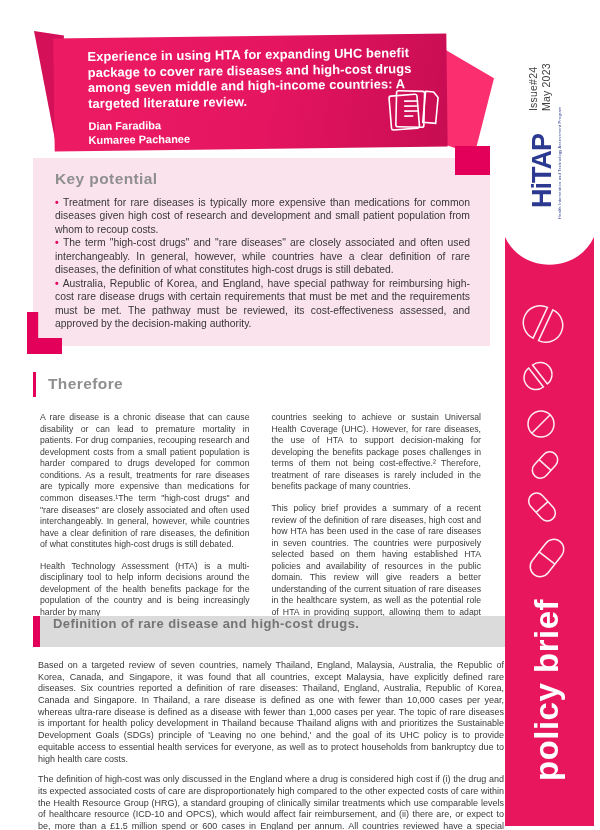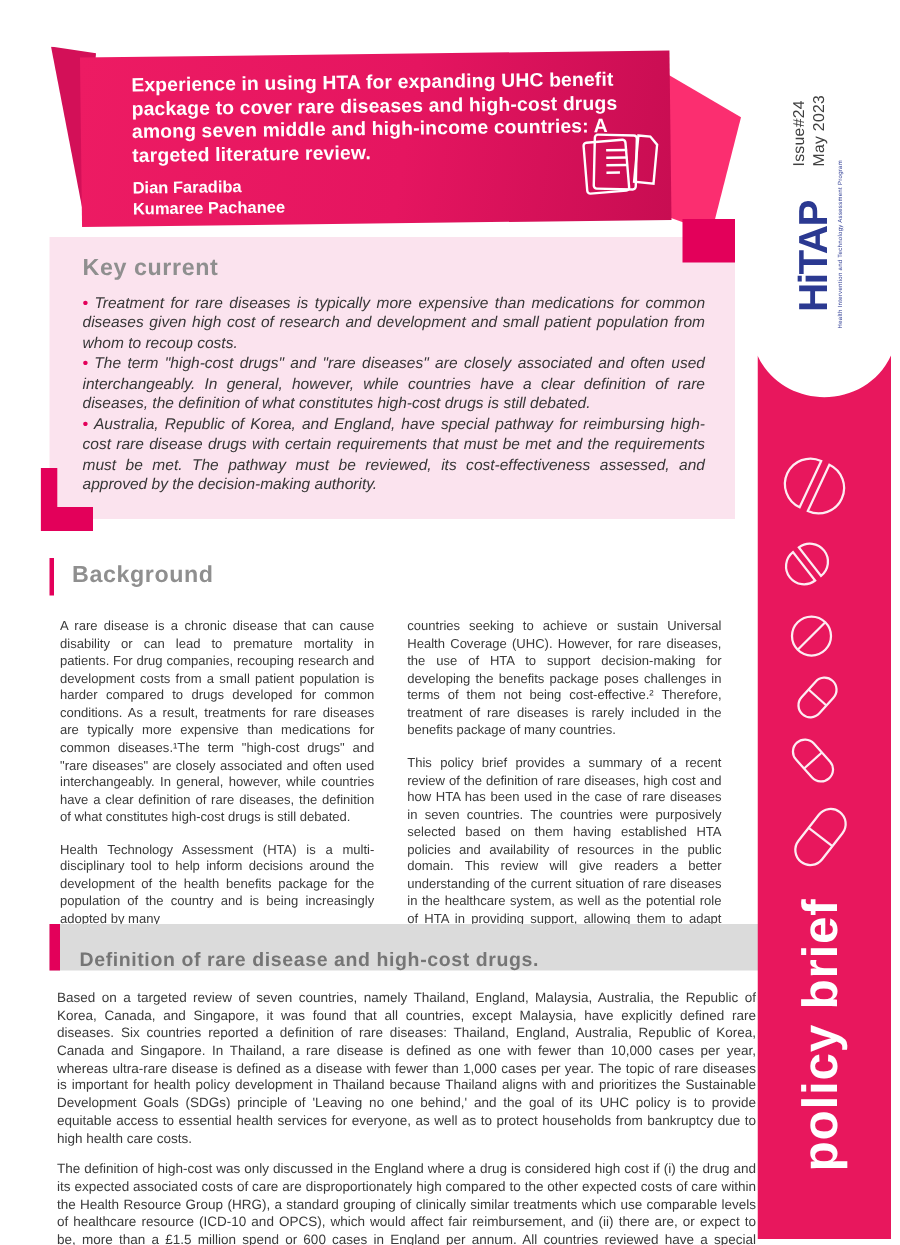--- a/index.html
+++ b/index.html
@@ -33,21 +33,21 @@
 
   
   .km-box {
     position:absolute; left:33px; top:158px; width:457px; height:188px;
     background:#FBE3EE; box-sizing:border-box; padding:12px 20px 0 22px;
   }
   .km-heading {
     margin:0 0 8px; font-size:15.5px; font-weight:bold; color:#8F8F8F; letter-spacing:.4px;
   }
   .km-item {
-    margin:0; font-size:10.35px; line-height:1.3; color:#373737; text-align:justify;font-style:italic;
+    margin:0; font-size:10.35px; line-height:1.3; color:#373737; text-align:justify;
   }
   .km-item::before { content:"\2022  "; color:#E3005A; font-weight:bold; }
   .km-accent-tr {
     position:absolute; left:455px; top:146px; width:35px; height:29px; background:#E3005A;
   }
   .km-accent-bl {
     position:absolute; left:27px; top:312px; width:35px; height:42px; background:#E3005A;
     clip-path:polygon(0 0,32% 0,32% 62%,100% 62%,100% 100%,0 100%);
   }
 
@@ -58,21 +58,21 @@
     letter-spacing:.4px;
   }
   .bg-cols { position:absolute; left:40px; top:412px; width:441px; display:flex; gap:22px; }
   .bg-col { width:213px; font-size:8.7px; line-height:1.33; color:#3A3A3A; text-align:justify; }
   .bg-col p { margin:0 0 10px; }
 
   
   .def-bar {
     position:absolute; left:33px; top:616px; width:522px; height:31px;
     background:#DBDBDB; border-left:7px solid #E3005A; box-sizing:border-box;
-    display:flex; align-items:flex-end; padding-left:13px;
+    display:flex; align-items:flex-start; padding-left:13px;
     font-size:13px; font-weight:bold; color:#757575; letter-spacing:.4px;
   }
   .def-body {
     position:absolute; left:38px; top:660px; width:466px;
     font-size:9px; line-height:1.3; color:#3A3A3A; text-align:justify;
   }
   .def-body p { margin:0 0 9px; }
 
   
   .issue-block {
@@ -115,33 +115,33 @@
         <path d="M41 9 h8 l5 5 v26 h-13 z" transform="rotate(6 47 24)"></path>
         <line x1="21" y1="18" x2="35" y2="18"></line>
         <line x1="21" y1="23" x2="35" y2="23"></line>
         <line x1="21" y1="28" x2="35" y2="28"></line>
         <line x1="21" y1="33" x2="30" y2="33"></line>
       </svg>
     </span>
   </div>
 
   <div class="km-box">
-    <p class="km-heading">Key current</p>
+    <p class="km-heading">Key potential</p>
     <p class="km-item">Treatment for rare diseases is typically more expensive than medications for common diseases given high cost of research and development and small patient population from whom to recoup costs.</p>
     <p class="km-item">The term "high-cost drugs" and "rare diseases" are closely associated and often used interchangeably. In general, however, while countries have a clear definition of rare diseases, the definition of what constitutes high-cost drugs is still debated.</p>
     <p class="km-item">Australia, Republic of Korea, and England, have special pathway for reimbursing high-cost rare disease drugs with certain requirements that must be met and the requirements must be met. The pathway must be reviewed, its cost-effectiveness assessed, and approved by the decision-making authority.</p>
   </div>
   <div class="km-accent-tr"></div>
   <div class="km-accent-bl"></div>
 
-  <div class="bg-heading">Background</div>
+  <div class="bg-heading">Therefore</div>
   <div class="bg-cols">
     <div class="bg-col">
       <p>A rare disease is a chronic disease that can cause disability or can lead to premature mortality in patients. For drug companies, recouping research and development costs from a small patient population is harder compared to drugs developed for common conditions. As a result, treatments for rare diseases are typically more expensive than medications for common diseases.¹The term "high-cost drugs" and "rare diseases" are closely associated and often used interchangeably. In general, however, while countries have a clear definition of rare diseases, the definition of what constitutes high-cost drugs is still debated.</p>
-      <p>Health Technology Assessment (HTA) is a multi-disciplinary tool to help inform decisions around the development of the health benefits package for the population of the country and is being increasingly adopted by many</p>
+      <p>Health Technology Assessment (HTA) is a multi-disciplinary tool to help inform decisions around the development of the health benefits package for the population of the country and is being increasingly harder by many</p>
     </div>
     <div class="bg-col">
       <p>countries seeking to achieve or sustain Universal Health Coverage (UHC). However, for rare diseases, the use of HTA to support decision-making for developing the benefits package poses challenges in terms of them not being cost-effective.² Therefore, treatment of rare diseases is rarely included in the benefits package of many countries.</p>
       <p>This policy brief provides a summary of a recent review of the definition of rare diseases, high cost  and how HTA has been used in the case of rare diseases in seven countries. The countries were purposively selected based on them having established HTA policies and availability of resources in the public domain. This review will give readers a better understanding of the current situation of rare diseases in the healthcare system, as well as the potential role of HTA in providing support, allowing them to adapt these processes to their own context.</p>
     </div>
   </div>
 
   <div class="def-bar">
     <span>Definition of rare disease and high-cost drugs.</span>
   </div>

